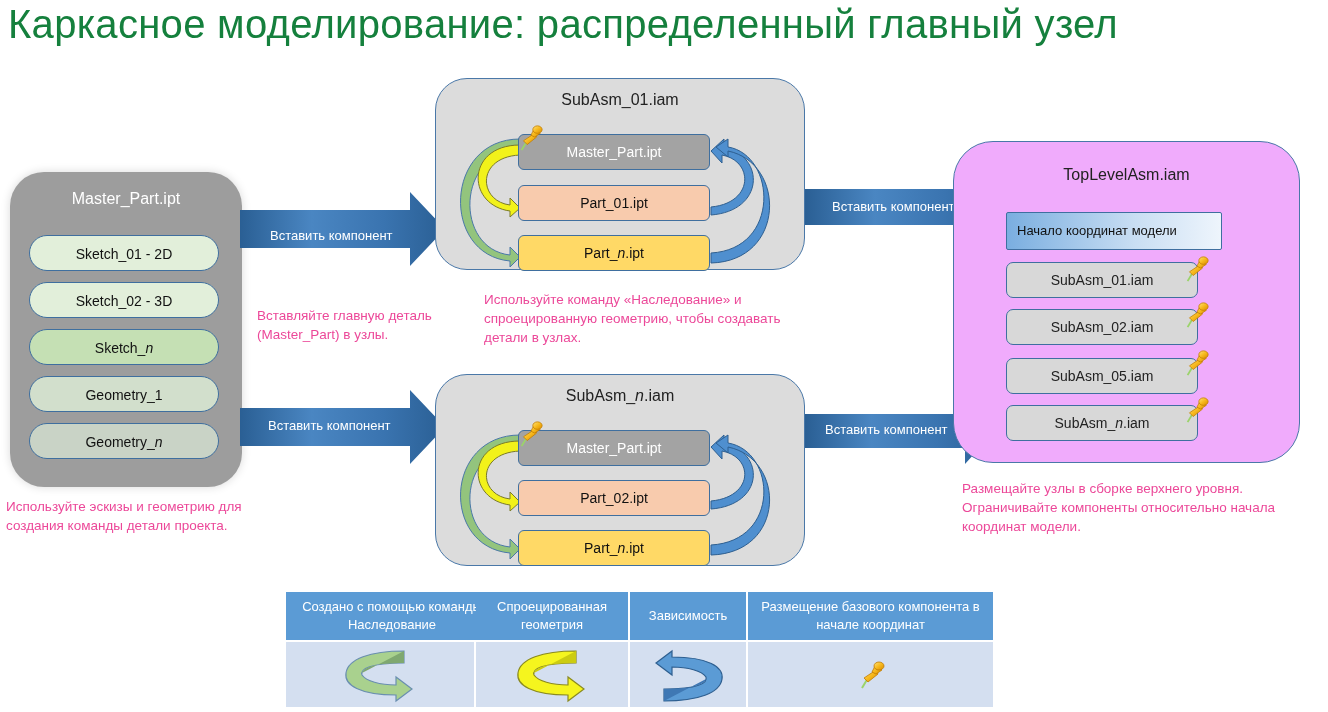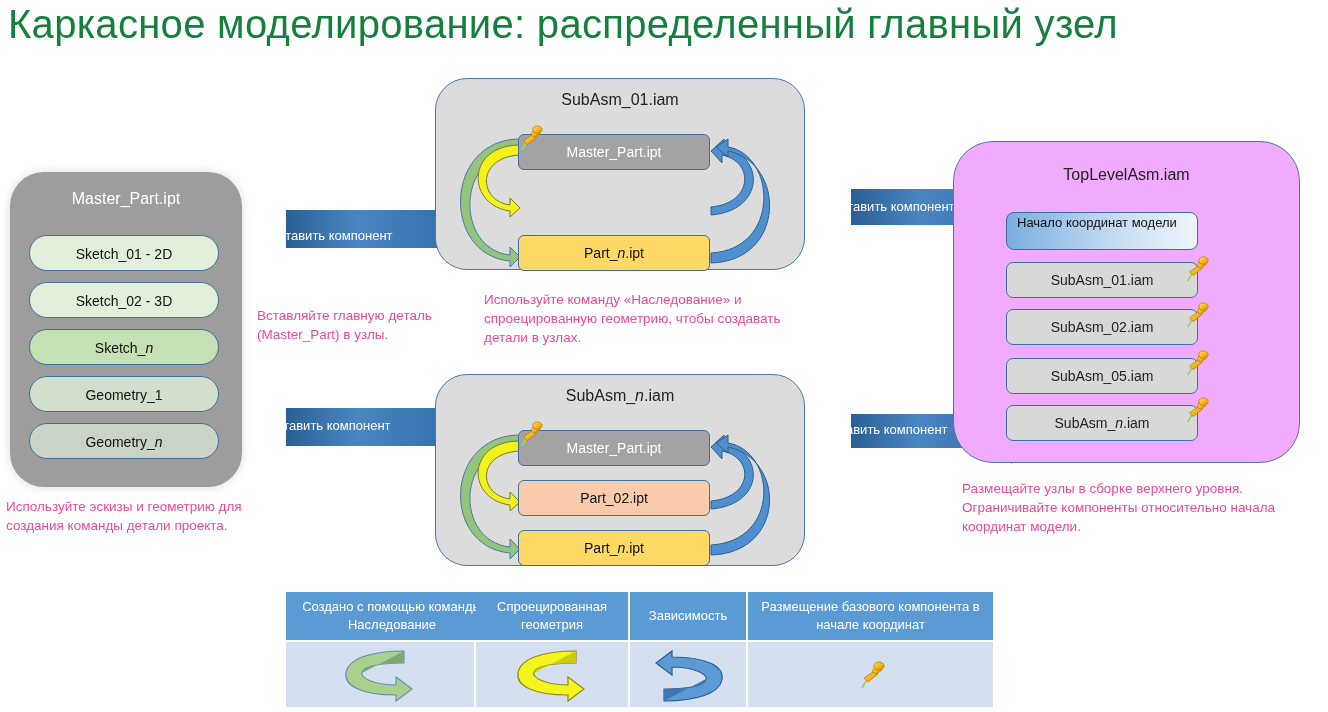--- a/index.html
+++ b/index.html
@@ -9,38 +9,38 @@
   .title { left:8px; top:2px; font-size:40px; font-weight:normal; color:#15803d; letter-spacing:0.3px; white-space:nowrap; }
 
   
   .master-panel { left:10px; top:172px; width:232px; height:315px; background:#9d9d9d; border-radius:34px;
                   box-shadow:0 0 10px rgba(0,0,0,0.15); }
   .master-title { left:0; top:18px; width:100%; text-align:center; color:#fff; font-size:16px; }
   .mbox { position:absolute; left:19px; width:190px; height:36px; border:1.5px solid #3f6f9f; border-radius:18px;
           text-align:center; line-height:36px; font-size:14px; color:#111; box-sizing:border-box; }
 
   
-  .arrow { position:absolute;padding-left:46px; }
+  .arrow { position:absolute; }
   .arrow svg { display:block; }
   .arrow-label { position:absolute; color:#fff; font-size:13px; white-space:nowrap; }
 
   
   .sub-panel { left:435px; width:370px; height:192px; background:#dcdcdc; border:1.5px solid #4a78a8; border-radius:32px; box-sizing:border-box; }
   .sub-title { left:0; top:12px; width:100%; text-align:center; font-size:16px; color:#222; }
   .pbox { position:absolute; left:82px; width:192px; height:36px; border:1.5px solid #3f6f9f; border-radius:6px; box-sizing:border-box;
           text-align:center; line-height:34px; font-size:14px; color:#111; }
   .pbox.master { background:#a3a3a3; color:#fff; }
   .pbox.part1 { background:#f8cbad; }
   .pbox.partn { background:#ffd966; }
 
   
   .top-panel { left:953px; top:141px; width:347px; height:322px; background:#f0abfc; border:1.5px solid #4a78a8; border-radius:40px; box-sizing:border-box; }
   .top-title { left:0; top:24px; width:100%; text-align:center; font-size:16px; color:#222; }
-  .origin-box { left:52px; top:70px; width:192px; height:38px; border:1.5px solid #3f6f9f; border-radius:8px; box-sizing:border-box;
-                background:linear-gradient(90deg,#7aaee0 0%, #c9def3 60%, #eef5fc 100%); font-size:13px; line-height:14px; padding:3px 10px; color:#111; }
+  .origin-box { left:52px; top:70px; width:216px; height:38px; border:1.5px solid #3f6f9f; border-radius:2px; box-sizing:border-box;
+                background:linear-gradient(90deg,#7aaee0 0%, #c9def3 60%, #eef5fc 100%); font-size:13px; line-height:14px; padding:11px 10px; color:#111; }
   .sbox { position:absolute; left:52px; width:192px; height:36px; border:1.5px solid #3f6f9f; border-radius:7px; box-sizing:border-box;
           background:#d8d8d8; text-align:center; line-height:34px; font-size:14px; color:#222; }
 
   .note { font-size:13.5px; line-height:19px; color:#ec4899; }
   .lg-head { position:absolute; top:0; height:48px; background:#5b9bd5; color:#fff; font-size:13px; line-height:18px; text-align:center;
              display:flex; align-items:center; justify-content:center; box-sizing:border-box; padding:0 4px; }
   .lg-cell { position:absolute; top:50px; height:65px; background:#d4dff0; box-sizing:border-box; display:flex; align-items:center; justify-content:center; }
 
   .pin { position:absolute; width:28px; height:30px; }
 </style>
@@ -113,20 +113,21 @@
 
 <div class="abs sub-panel" style="top:78px;">
   <div class="abs sub-title"><span>SubAsm_01.iam</span></div>
   <svg class="abs" style="left:0;top:0" width="370" height="192">
     <path d="M84 72 C20 72 18 170 74 176 L74 168 L84 178 L74 188 L74 182 C5 176 8 60 84 60 Z" fill="#93c47d" stroke="#4a78a8" stroke-width="1"></path>
     <path d="M84 76 C40 78 42 122 74 126 L74 119 L84 129 L74 138 L74 132 C30 126 30 66 84 66 Z" fill="#f2f21a" stroke="#7a7a2a" stroke-width="1"></path>
     <path d="M275 128 C318 124 318 82 286 76 L286 84 L275 72 L288 60 L288 68 C330 78 328 132 275 136 Z" fill="#4f8fcf" stroke="#2e5f90" stroke-width="1"></path>
     <path d="M275 174 C345 170 340 76 292 68 L292 60 L280 68 L292 78 L292 72 C350 84 350 182 275 184 Z" fill="#4f8fcf" stroke="#2e5f90" stroke-width="1"></path>
   </svg>
   <div class="pbox master" style="top:55px;"><span>Master_Part.ipt</span></div>
+  <div class="pbox part1" style="top:106px;"><span>Part_01.ipt</span></div>
   <div class="pbox partn" style="top:156px;"><span>Part_</span><i>n</i><span>.ipt</span></div>
   <svg class="pin" style="left:80px;top:44px;" viewBox="0 0 30 30">
       <use href="#pinShape"></use>
     </svg>
 </div>
 <div class="abs note" style="left:484px;top:290px;width:320px;">Используйте команду «Наследование» и спроецированную геометрию, чтобы создавать детали в  узлах.</div>
 
 <div class="abs sub-panel" style="top:374px;">
   <div class="abs sub-title"><span>SubAsm_</span><i>n</i><span>.iam</span></div>
   <svg class="abs" style="left:0;top:0" width="370" height="192">

